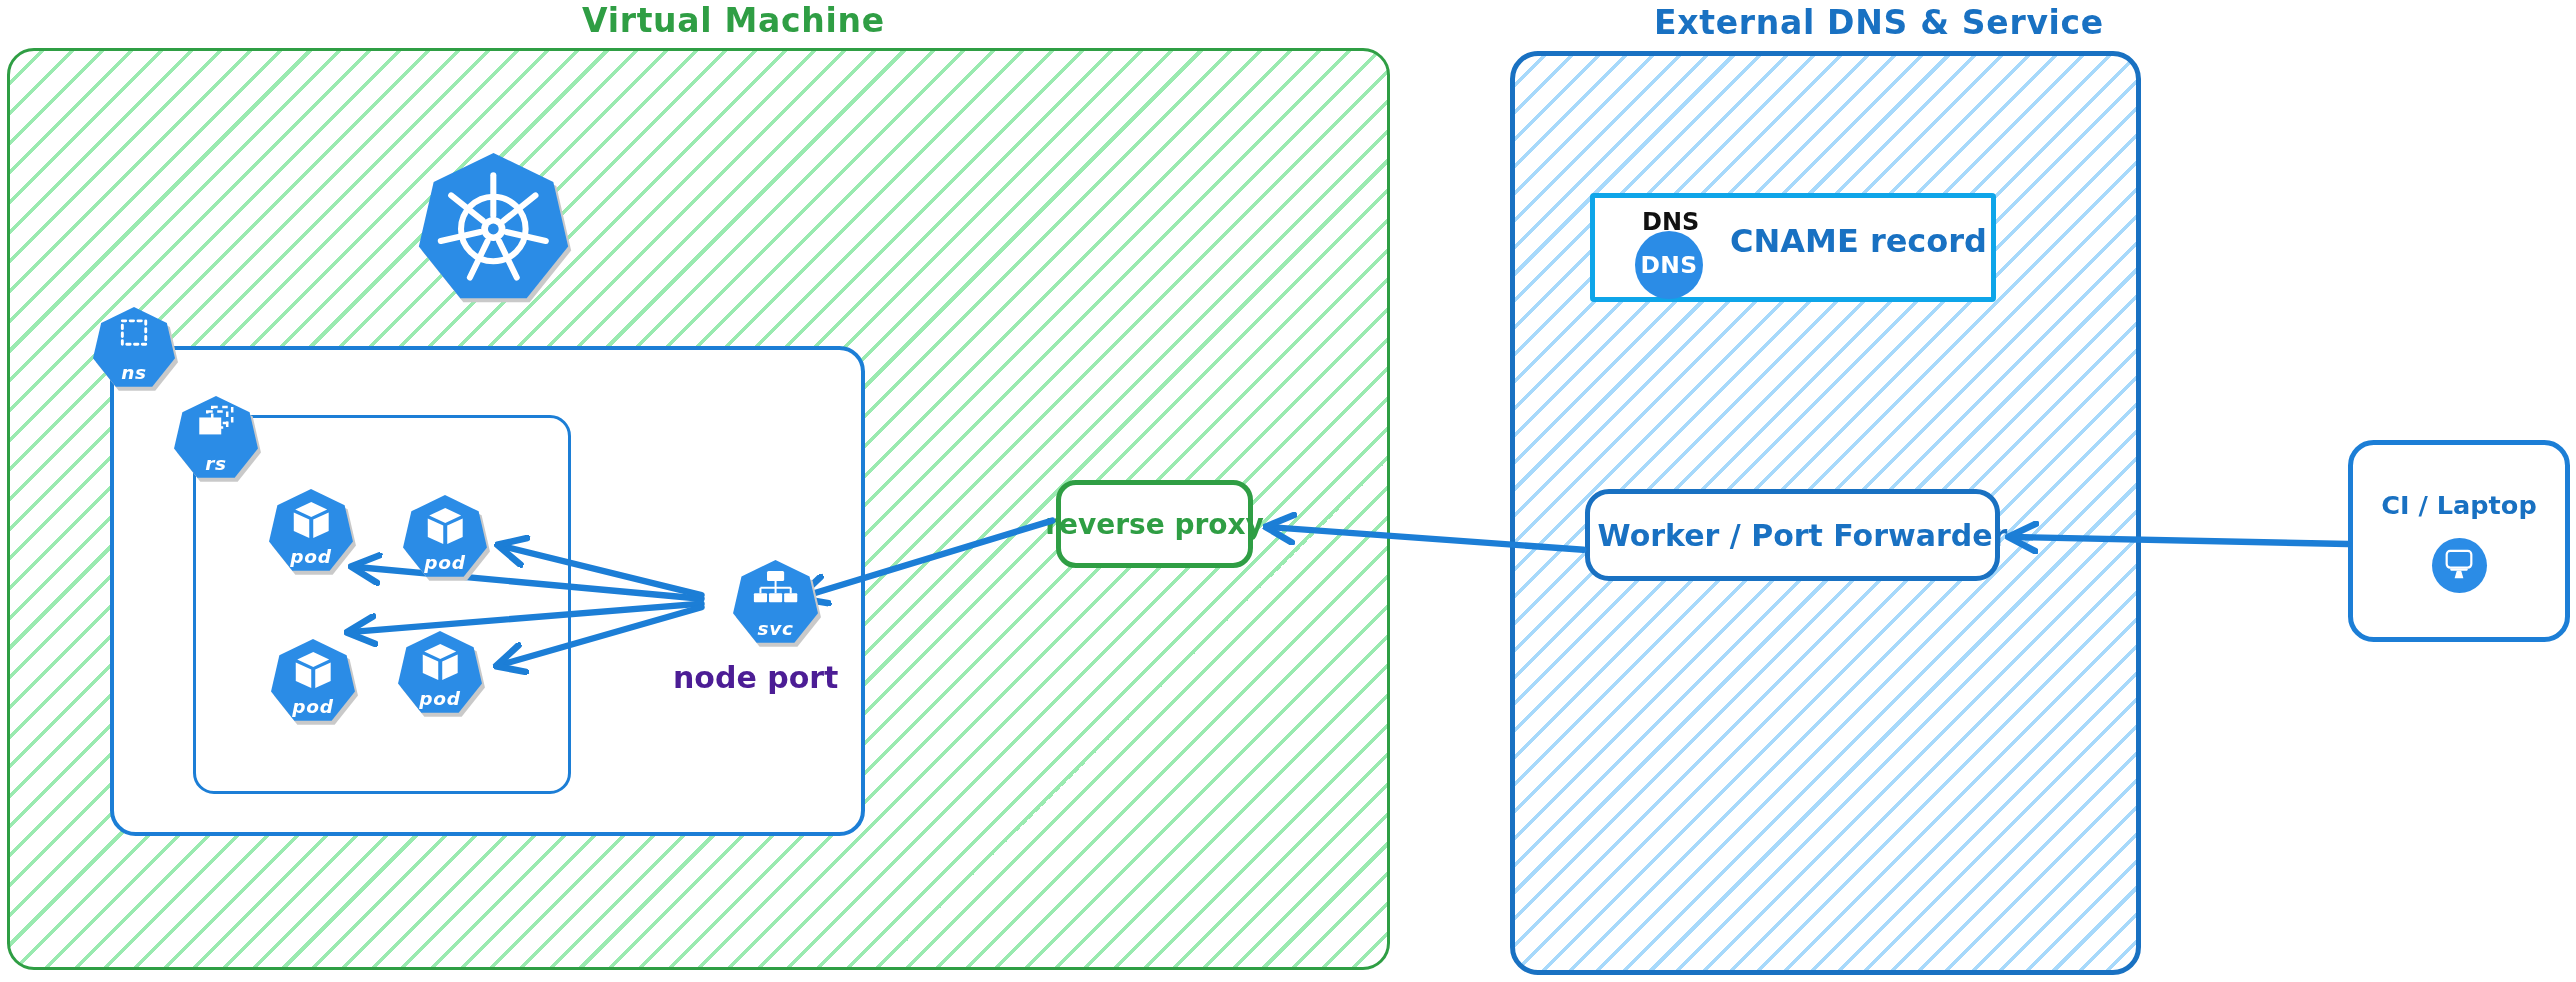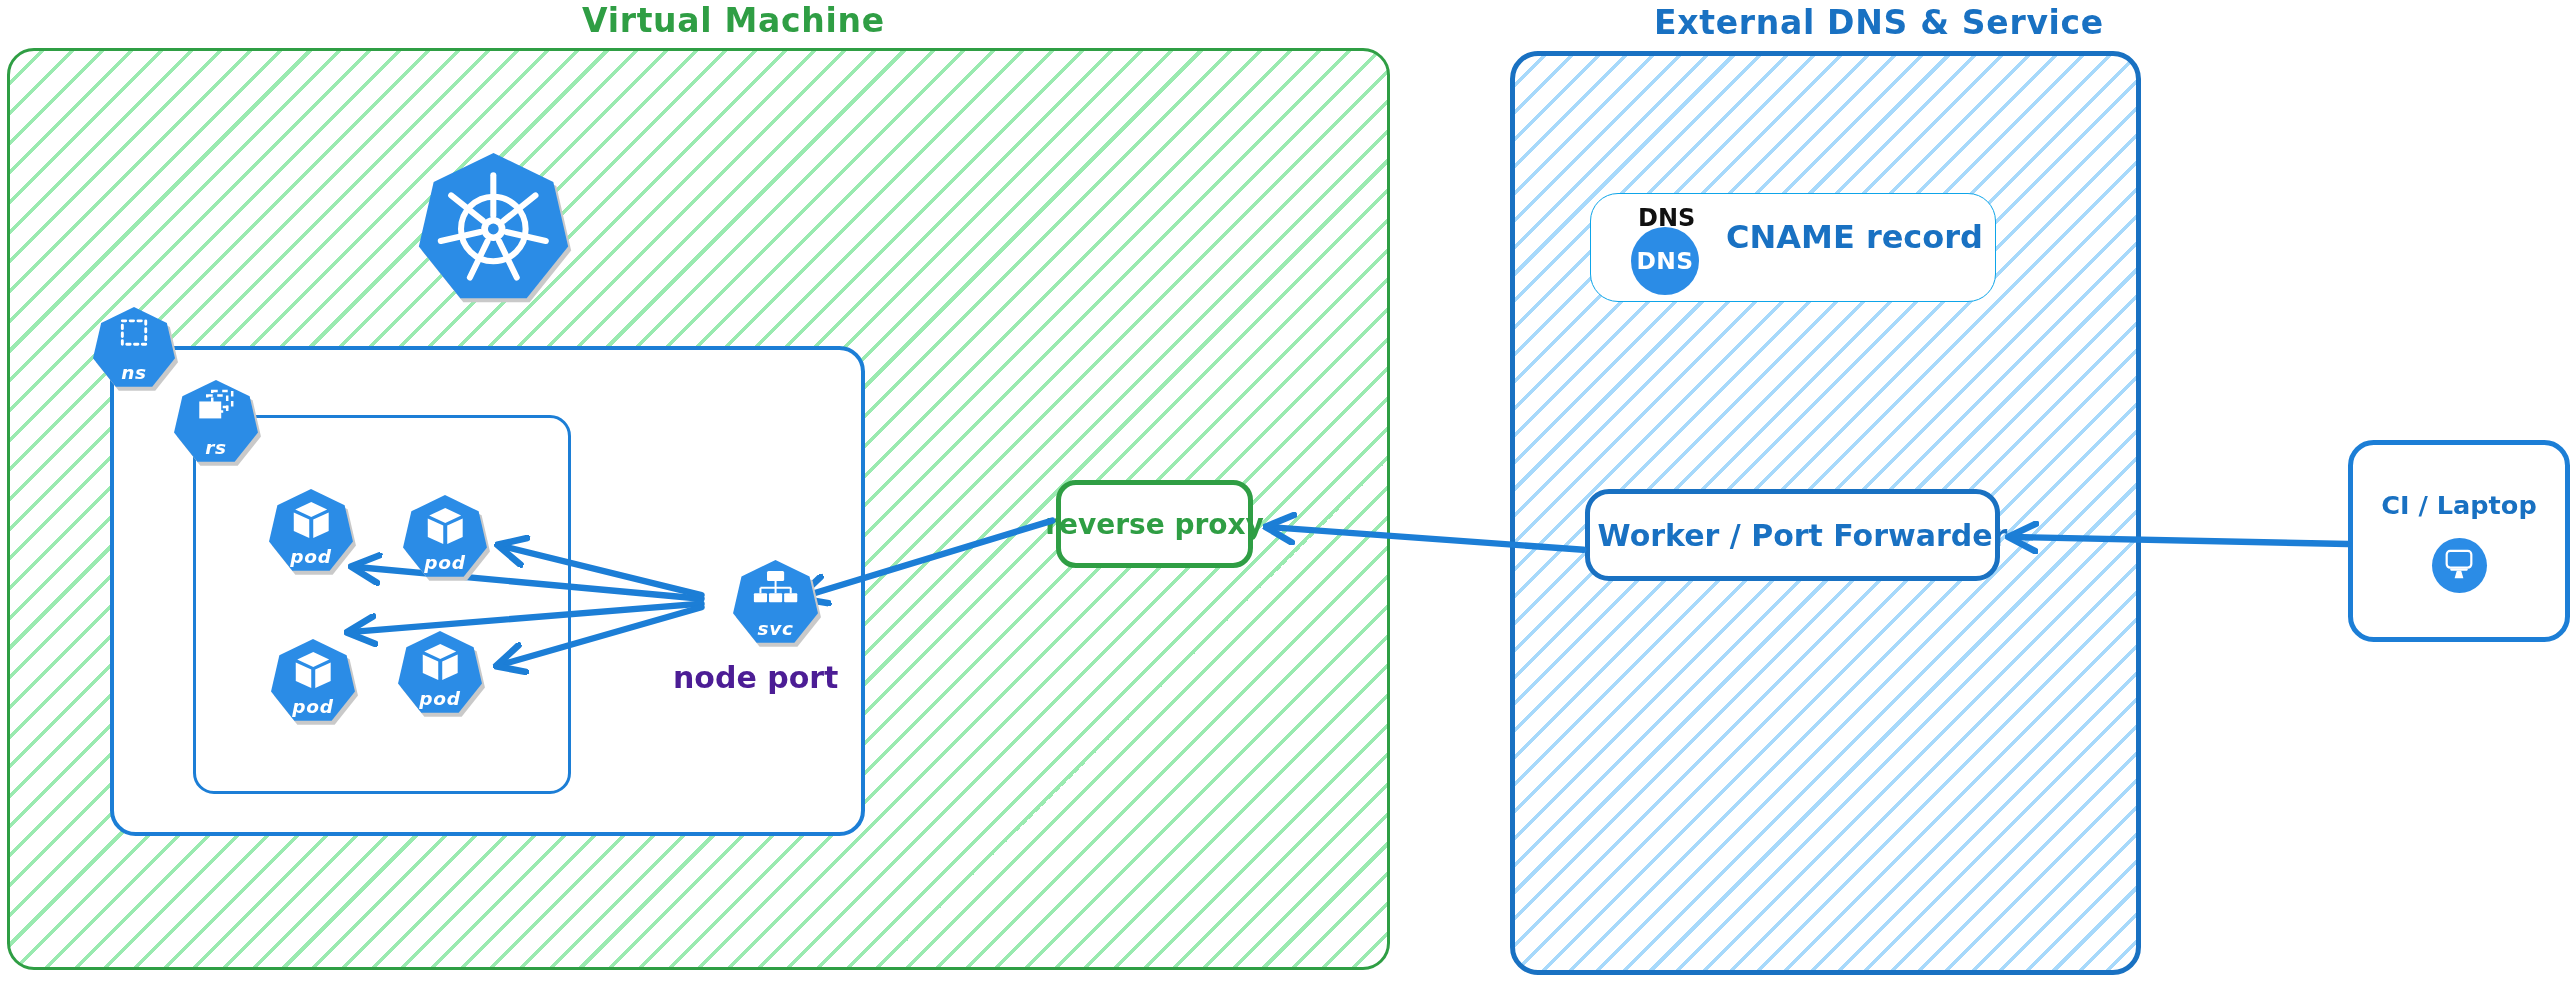--- a/index.html
+++ b/index.html
@@ -28,21 +28,21 @@
 
   
   .white-box{position:absolute;box-sizing:border-box;background:#fff;}
   .ns-box{left:110px;top:346px;width:755px;height:490px;border:4.3px solid #1c7ed6;border-radius:25.6px;}
   .rs-box{left:193px;top:415px;width:378px;height:379px;border:3.6px solid #1c7ed6;border-radius:21px;}
   .rp-box{
     left:1056px;top:480px;width:197px;height:88px;border:5px solid #2f9e44;border-radius:20px;
     display:flex;align-items:center;justify-content:center;
   }
   .rp-box .lbl{color:#2f9e44;font-size:28px;font-weight:600;white-space:nowrap;}
-  .dns-box{left:1590px;top:193px;width:406px;height:109px;border:1px solid #0ea5e9;border-radius:28px;}
+  .dns-box{left:1590px;top:193px;width:406px;height:109px;border:5px solid #0ea5e9;border-radius:4px;}
   .dns-tag{position:absolute;left:47px;top:10px;font-size:24px;font-weight:600;color:#111;}
   .dns-circle{
     position:absolute;left:40px;top:33px;width:68px;height:68px;border-radius:50%;
     background:#2b8ce6;display:flex;align-items:center;justify-content:center;
     color:#fff;font-size:23.4px;font-weight:600;letter-spacing:0.4px;
   }
   .cname-lbl{position:absolute;left:135px;top:24px;width:256px;text-align:center;
     color:#1971c2;font-size:32px;font-weight:600;white-space:nowrap;}
   .worker-box{
     left:1585px;top:489px;width:415px;height:92px;border:5.7px solid #1971c2;border-radius:24px;
@@ -67,21 +67,21 @@
     clip-path:polygon(50% 0%,89.1% 19%,98.8% 61.1%,71.7% 95%,28.3% 95%,1.2% 61.1%,10.9% 19%);
   }
   .hept .glyph{position:absolute;top:9%;left:16%;width:68%;height:58%;}
   .hept .hlabel{
     position:absolute;bottom:9%;left:0;width:100%;text-align:center;
     color:#fff;font-size:18.5px;font-weight:600;font-style:italic;letter-spacing:0.7px;
   }
   .pos-k8s{left:417px;top:153px;width:153px;height:153px;}
   .pos-k8s .glyph{top:4%;left:6%;width:88%;height:88%;}
   .pos-ns-hept{left:92px;top:307px;width:84px;height:84px;}
-  .pos-rs-hept{left:173px;top:380px;width:86px;height:86px;}
+  .pos-rs-hept{left:173px;top:396px;width:86px;height:86px;}
   .pos-pod1{left:268px;top:489px;width:86px;height:86px;}
   .pos-pod2{left:402px;top:495px;width:86px;height:86px;}
   .pos-pod3{left:270px;top:639px;width:86px;height:86px;}
   .pos-pod4{left:397px;top:631px;width:86px;height:86px;}
   .pos-svc{left:732px;top:560px;width:87px;height:87px;}
 
   .node-port-lbl{
     position:absolute;left:673px;top:660px;width:156px;text-align:center;
     color:#4c1d95;font-size:30px;font-weight:600;white-space:nowrap;
   }

